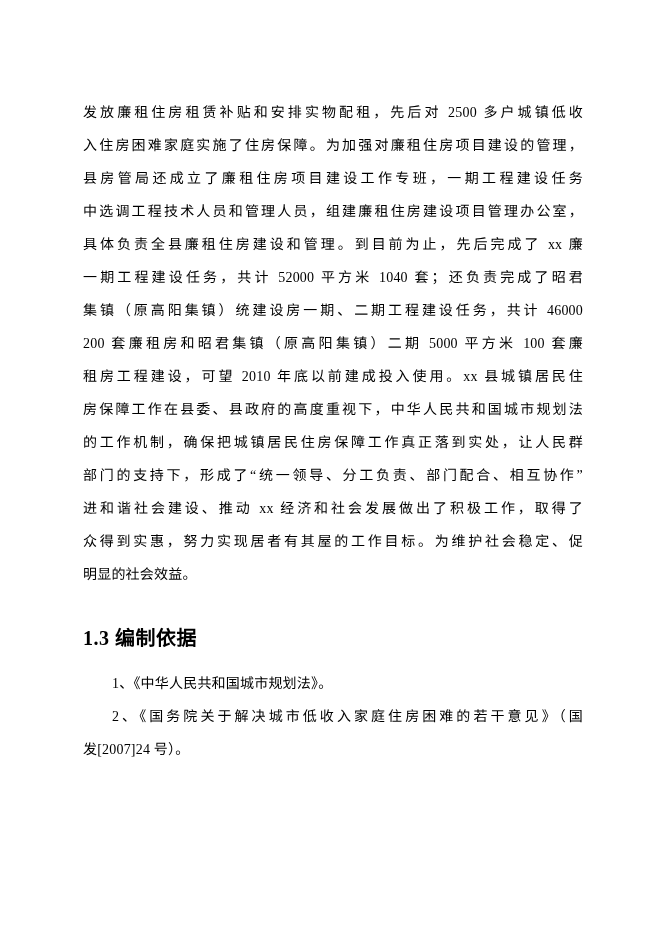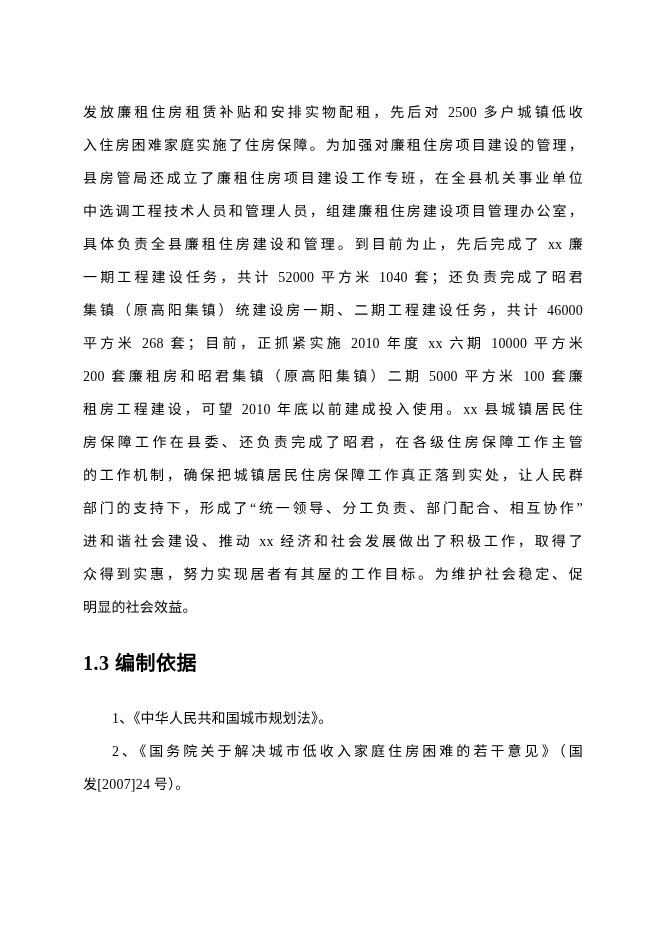--- a/index.html
+++ b/index.html
@@ -30,51 +30,50 @@
     text-align: justify;
     text-align-last: justify;
     letter-spacing: 0.2px;
     white-space: normal;
   }
   .bline.para-end {
     text-align: right;
     text-align-last: left;
   }
   .section-heading {
-    margin: 26px 0 0 0;
+    margin: 34px 0 0 0;
     font-size: 20px;
     line-height: 26px;
     font-weight: bold;
     letter-spacing: 0.5px;
   }
   .items {
-    margin-top: 26px;
+    margin-top: 16px;
   }
   .indent {
     text-indent: 29px;
   }
 </style>
 </head>
 <body>
 
 <div class="page">
   <div class="text-column">
 
     <div class="paragraph">
       <div class="bline">发放廉租住房租赁补贴和安排实物配租，先后对 2500 多户城镇低收</div>
       <div class="bline">入住房困难家庭实施了住房保障。为加强对廉租住房项目建设的管理，</div>
-      <div class="bline">县房管局还成立了廉租住房项目建设工作专班，在全县机关事业单位</div>
+      <div class="bline">县房管局还成立了廉租住房项目建设工作专班，一期工程建设任务</div>
       <div class="bline">中选调工程技术人员和管理人员，组建廉租住房建设项目管理办公室，</div>
       <div class="bline">具体负责全县廉租住房建设和管理。到目前为止，先后完成了 xx 廉</div>
       <div class="bline">一期工程建设任务，共计 52000 平方米 1040 套；还负责完成了昭君</div>
       <div class="bline">集镇（原高阳集镇）统建设房一期、二期工程建设任务，共计 46000</div>
-      <div class="bline">平方米 268 套；目前，正抓紧实施 2010 年度 xx 六期 10000 平方米</div>
       <div class="bline">200 套廉租房和昭君集镇（原高阳集镇）二期 5000 平方米 100 套廉</div>
       <div class="bline">租房工程建设，可望 2010 年底以前建成投入使用。xx 县城镇居民住</div>
-      <div class="bline">房保障工作在县委、还负责完成了昭君，在各级住房保障工作主管</div>
+      <div class="bline">房保障工作在县委、县政府的高度重视下，中华人民共和国城市规划法</div>
       <div class="bline">的工作机制，确保把城镇居民住房保障工作真正落到实处，让人民群</div>
       <div class="bline">部门的支持下，形成了“统一领导、分工负责、部门配合、相互协作”</div>
       <div class="bline">进和谐社会建设、推动 xx 经济和社会发展做出了积极工作，取得了</div>
       <div class="bline">众得到实惠，努力实现居者有其屋的工作目标。为维护社会稳定、促</div>
       <div class="bline para-end">明显的社会效益。</div>
     </div>
 
     <h2 class="section-heading">1.3 编制依据</h2>
 
     <div class="items">

